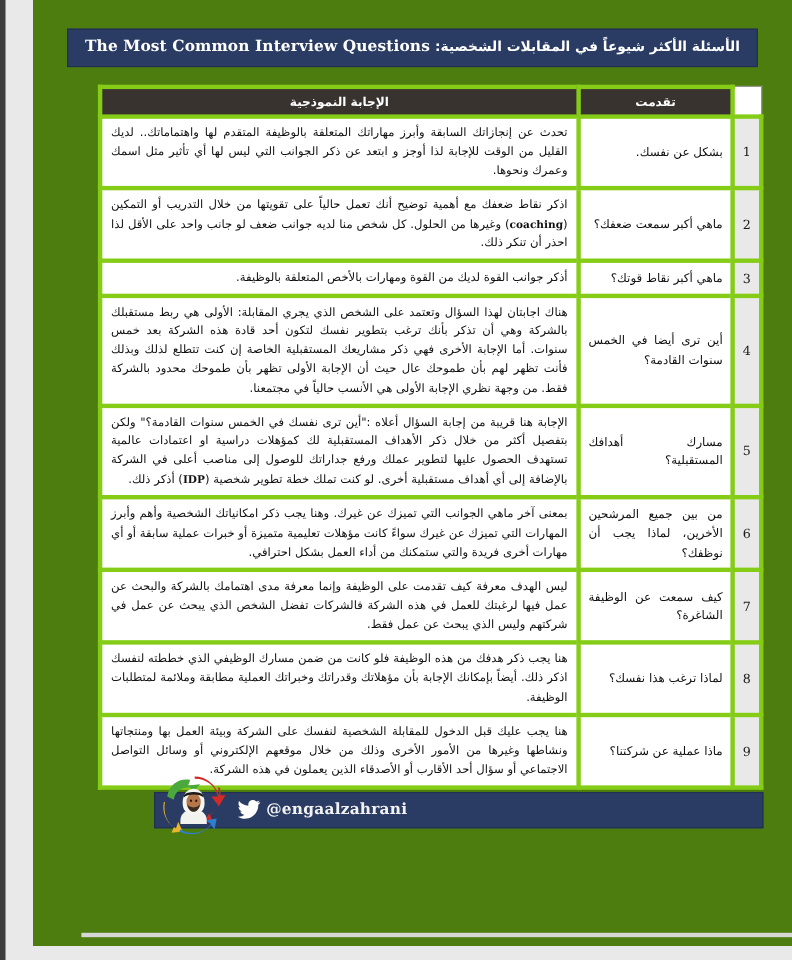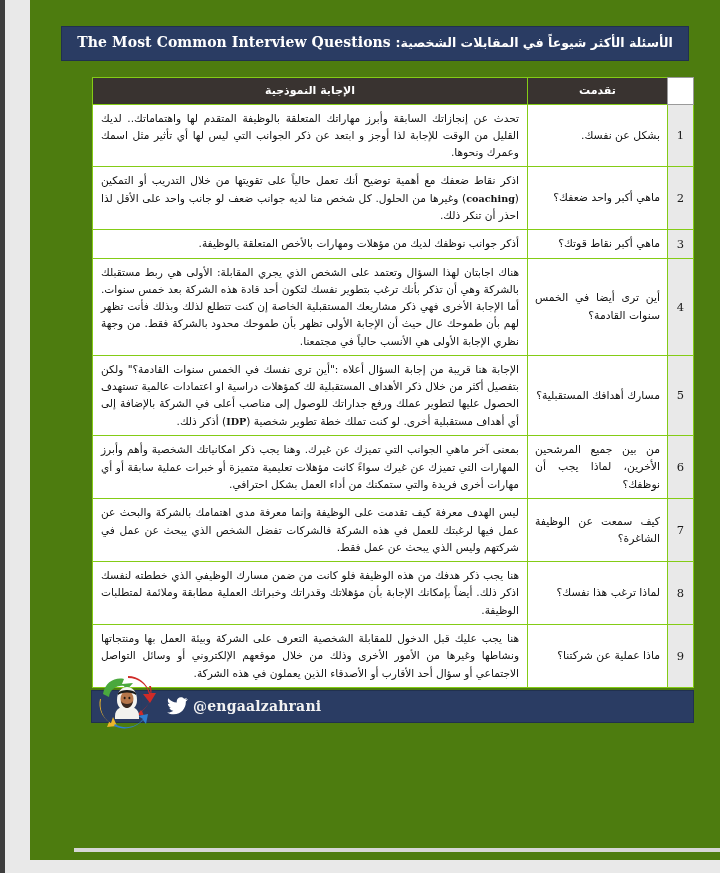--- a/index.html
+++ b/index.html
@@ -74,21 +74,21 @@
 
   
   table.qa {
     border-collapse: collapse;
     width: 601px;
     margin: 0 0 0 0;
     table-layout: fixed;
     direction: rtl;
   }
   table.qa th, table.qa td {
-    border: 1px solid #84cc16;
+    border: 4px solid #84cc16;
     vertical-align: middle;
     box-sizing: border-box;
   }
 
   
   col.c-num { width: 26px; }
   col.c-q   { width: 140px; }
   col.c-a   { width: 435px; }
 
   thead th {
@@ -136,21 +136,21 @@
     font-family: "DejaVu Serif", "Liberation Serif", serif;
     font-size: 9.6px;
     font-weight: bold;
     direction: ltr;
     unicode-bidi: embed;
   }
 
   
   .footer-wrap {
     position: relative;
-    width: 603px;
+    width: 554px;
     margin-top: 2px;
   }
   .footer-banner {
     background: #2a3c63;
     border: 1px solid #20304f;
     height: 33px;
     display: flex;
     align-items: center;
     direction: ltr;
     padding-left: 74px;
@@ -218,27 +218,27 @@
           </tr>
         </thead>
         <tbody>
           <tr>
             <td class="num">1</td>
             <td class="q">بشكل عن نفسك.</td>
             <td class="a">تحدث عن إنجازاتك السابقة وأبرز مهاراتك المتعلقة بالوظيفة المتقدم لها واهتماماتك.. لديك القليل من الوقت للإجابة لذا أوجز و ابتعد عن ذكر الجوانب التي ليس لها أي تأثير مثل اسمك وعمرك ونحوها.</td>
           </tr>
           <tr>
             <td class="num">2</td>
-            <td class="q">ماهي أكبر واحد ضعفك؟</td>
+            <td class="q">ماهي أكبر سمعت ضعفك؟</td>
             <td class="a"><span>اذكر نقاط ضعفك مع أهمية توضيح أنك تعمل حالياً على تقويتها من خلال التدريب أو التمكين (</span><span class="lat">coaching</span><span>) وغيرها من الحلول. كل شخص منا لديه جوانب ضعف لو جانب واحد على الأقل لذا احذر أن تنكر ذلك.</span></td>
           </tr>
           <tr>
             <td class="num">3</td>
             <td class="q">ماهي أكبر نقاط قوتك؟</td>
-            <td class="a">أذكر جوانب نوظفك لديك من مؤهلات ومهارات بالأخص المتعلقة بالوظيفة.</td>
+            <td class="a">أذكر جوانب القوة لديك من القوة ومهارات بالأخص المتعلقة بالوظيفة.</td>
           </tr>
           <tr>
             <td class="num">4</td>
             <td class="q">أين ترى أيضا في الخمس سنوات القادمة؟</td>
             <td class="a">هناك اجابتان لهذا السؤال وتعتمد على الشخص الذي يجري المقابلة: الأولى هي ربط مستقبلك بالشركة وهي أن تذكر بأنك ترغب بتطوير نفسك لتكون أحد قادة هذه الشركة بعد خمس سنوات. أما الإجابة الأخرى فهي ذكر مشاريعك المستقبلية الخاصة إن كنت تتطلع لذلك وبذلك فأنت تظهر لهم بأن طموحك عال حيث أن الإجابة الأولى تظهر بأن طموحك محدود بالشركة فقط. من وجهة نظري الإجابة الأولى هي الأنسب حالياً في مجتمعنا.</td>
           </tr>
           <tr>
             <td class="num">5</td>
             <td class="q">مسارك أهدافك المستقبلية؟</td>
             <td class="a"><span>الإجابة هنا قريبة من إجابة السؤال أعلاه :"أين ترى نفسك في الخمس سنوات القادمة؟" ولكن بتفصيل أكثر من خلال ذكر الأهداف المستقبلية لك كمؤهلات دراسية او اعتمادات عالمية تستهدف الحصول عليها لتطوير عملك ورفع جداراتك للوصول إلى مناصب أعلى في الشركة بالإضافة إلى أي أهداف مستقبلية أخرى. لو كنت تملك خطة تطوير شخصية (</span><span class="lat">IDP</span><span>) أذكر ذلك.</span></td>
@@ -254,21 +254,21 @@
             <td class="a">ليس الهدف معرفة كيف تقدمت على الوظيفة وإنما معرفة مدى اهتمامك بالشركة والبحث عن عمل فيها لرغبتك للعمل في هذه الشركة فالشركات تفضل الشخص الذي يبحث عن عمل في شركتهم وليس الذي يبحث عن عمل فقط.</td>
           </tr>
           <tr>
             <td class="num">8</td>
             <td class="q">لماذا ترغب هذا نفسك؟</td>
             <td class="a">هنا يجب ذكر هدفك من هذه الوظيفة فلو كانت من ضمن مسارك الوظيفي الذي خططته لنفسك اذكر ذلك. أيضاً بإمكانك الإجابة بأن مؤهلاتك وقدراتك وخبراتك العملية مطابقة وملائمة لمتطلبات الوظيفة.</td>
           </tr>
           <tr>
             <td class="num">9</td>
             <td class="q">ماذا عملية عن شركتنا؟</td>
-            <td class="a">هنا يجب عليك قبل الدخول للمقابلة الشخصية التعرف على الشركة وبيئة العمل بها ومنتجاتها ونشاطها وغيرها من الأمور الأخرى وذلك من خلال موقعهم الإلكتروني أو وسائل التواصل الاجتماعي أو سؤال أحد الأقارب أو الأصدقاء الذين يعملون في هذه الشركة.</td>
+            <td class="a">هنا يجب عليك قبل الدخول للمقابلة الشخصية لنفسك على الشركة وبيئة العمل بها ومنتجاتها ونشاطها وغيرها من الأمور الأخرى وذلك من خلال موقعهم الإلكتروني أو وسائل التواصل الاجتماعي أو سؤال أحد الأقارب أو الأصدقاء الذين يعملون في هذه الشركة.</td>
           </tr>
         </tbody>
       </table>
 
       <div class="footer-wrap">
         <div class="footer-banner">
           <svg class="twitter-bird" viewBox="0 0 24 20">
             <path fill="#ffffff" d="M23.6 2.6c-.9.4-1.8.7-2.8.8 1-.6 1.8-1.5 2.1-2.7-.9.6-2 1-3.1 1.2C18.9 1 17.7.4 16.4.4c-2.6 0-4.7 2.1-4.7 4.7 0 .4 0 .7.1 1.1C7.9 6 4.6 4.2 2.4 1.4c-.4.7-.6 1.5-.6 2.4 0 1.6.8 3.1 2.1 3.9-.8 0-1.5-.2-2.1-.6v.1c0 2.3 1.6 4.2 3.8 4.6-.4.1-.8.2-1.2.2-.3 0-.6 0-.9-.1.6 1.9 2.3 3.2 4.4 3.3-1.6 1.3-3.6 2-5.8 2-.4 0-.8 0-1.1-.1 2.1 1.3 4.6 2.1 7.3 2.1 8.7 0 13.5-7.2 13.5-13.5v-.6c.9-.7 1.7-1.5 2.3-2.5z"></path>
           </svg>
           <span class="handle">@engaalzahrani</span>

